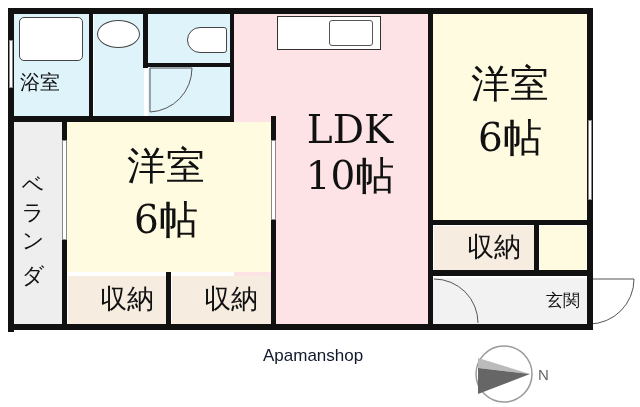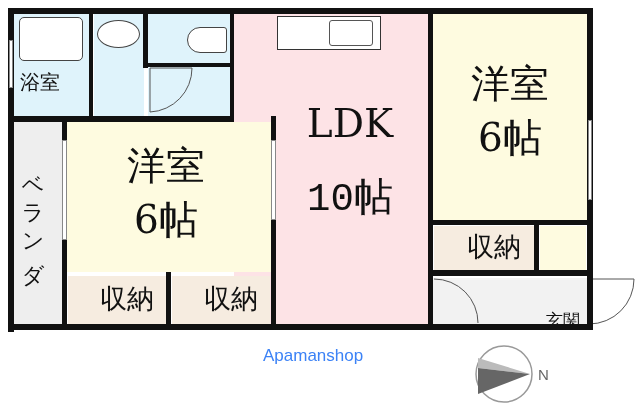--- a/index.html
+++ b/index.html
@@ -2,21 +2,21 @@
 <html><head>
 <meta charset="utf-8">
 <style>
   html,body{margin:0;padding:0;background:#fff;}
   body{width:640px;height:407px;position:relative;overflow:hidden;font-family:"DejaVu Serif","Liberation Serif",serif;}
   .abs{position:absolute;box-sizing:border-box;}
   .wall{position:absolute;background:#111;}
   .room-label{position:absolute;color:#111;text-align:center;line-height:1;}
   .big{font-size:39px;}
   .mid{font-size:27px;margin-left:10px;}
-  .small{font-size:17px;margin-top:20px;}
+  .small{font-size:17px;}
   .win{position:absolute;background:#fff;border:1px solid #888;box-sizing:border-box;}
   .vert{writing-mode:vertical-rl;letter-spacing:4px;}
 </style>
 </head>
 <body>
 
 <div class="abs" style="left:0;top:0;width:628px;height:340px;">
 
   <div class="abs" style="left:14px;top:13px;width:78px;height:104px;background:#dff3fb;"></div>
   <div class="abs" style="left:19px;top:17px;width:64px;height:44px;background:#fff;border:1px solid #444;border-radius:5px;"></div>
@@ -28,22 +28,22 @@
   <div class="abs" style="left:148px;top:13px;width:84px;height:52px;background:#dff3fb;"></div>
   <div class="abs" style="left:187px;top:27px;width:40px;height:26px;background:#fff;border:1px solid #444;border-radius:13px 3px 3px 13px;"></div>
   <div class="abs" style="left:148px;top:67px;width:84px;height:50px;background:#dff3fb;"></div>
   <svg class="abs" style="left:148px;top:66px;" width="46" height="48">
       <path d="M2 46 L2 2 L44 2 A44 44 0 0 1 2 46" fill="none" stroke="#555" stroke-width="1"></path>
     </svg>
 
   <div class="abs" style="left:234px;top:13px;width:196px;height:312px;background:#fde3e6;"></div>
   <div class="abs" style="left:277px;top:16px;width:104px;height:34px;background:#fff;border:1px solid #333;"></div>
   <div class="abs" style="left:329px;top:20px;width:44px;height:26px;background:#fff;border:1px solid #555;border-radius:3px;"></div>
-  <div class="room-label big" style="left:280px;top:104px;width:140px;">LDK</div>
-  <div class="room-label big" style="left:280px;top:181px;width:140px;font-family:Liberation Mono, monospace;">10帖</div>
+  <div class="room-label big" style="left:280px;top:110px;width:140px;">LDK</div>
+  <div class="room-label big" style="left:280px;top:156px;width:140px;">10帖</div>
 
   <div class="abs" style="left:432px;top:13px;width:156px;height:208px;background:#fefbe0;"></div>
   <div class="room-label big" style="left:440px;top:64px;width:140px;">洋室</div>
   <div class="room-label big" style="left:440px;top:118px;width:140px;">6帖</div>
 
   <div class="abs" style="left:434px;top:226px;width:100px;height:44px;background:#f6ece0;"></div>
   <div class="room-label mid" style="left:434px;top:233px;width:100px;font-family:'DejaVu Sans',sans-serif;">収納</div>
   <div class="abs" style="left:540px;top:226px;width:46px;height:44px;background:#fefbe0;"></div>
 
   <div class="abs" style="left:432px;top:278px;width:156px;height:46px;background:#f2f2f2;"></div>
@@ -83,20 +83,20 @@
   <div class="wall" style="left:428px;top:220px;width:162px;height:5px;"></div>
   <div class="wall" style="left:428px;top:270px;width:162px;height:6px;"></div>
   <div class="wall" style="left:534px;top:222px;width:5px;height:52px;"></div>
 
   <div class="win" style="left:9px;top:40px;width:4px;height:48px;"></div>
   <div class="win" style="left:62px;top:140px;width:5px;height:100px;"></div>
   <div class="win" style="left:271px;top:140px;width:5px;height:80px;"></div>
   <div class="win" style="left:588px;top:120px;width:4px;height:80px;"></div>
 </div>
 
-<div style="position:absolute;left:263px;top:346px;font-family:'Liberation Sans',sans-serif;font-size:17px;color:#3b82f6;">Apamanshop</div>
+<div style="position:absolute;left:263px;top:346px;font-family:'Liberation Sans',sans-serif;font-size:17px;color:#0f172a;">Apamanshop</div>
 
 <svg style="position:absolute;left:474px;top:344px;" width="60" height="60">
   <circle cx="30" cy="30" r="28" fill="#fff" stroke="#999" stroke-width="1.5"></circle>
   <polygon points="4,14 56,30 4,24" fill="#bbb"></polygon>
   <polygon points="4,24 56,30 4,50" fill="#666"></polygon>
 </svg>
 <div style="position:absolute;left:538px;top:366px;font-family:'Liberation Sans',sans-serif;font-size:15px;color:#666;">N</div>
 
 </body></html>

